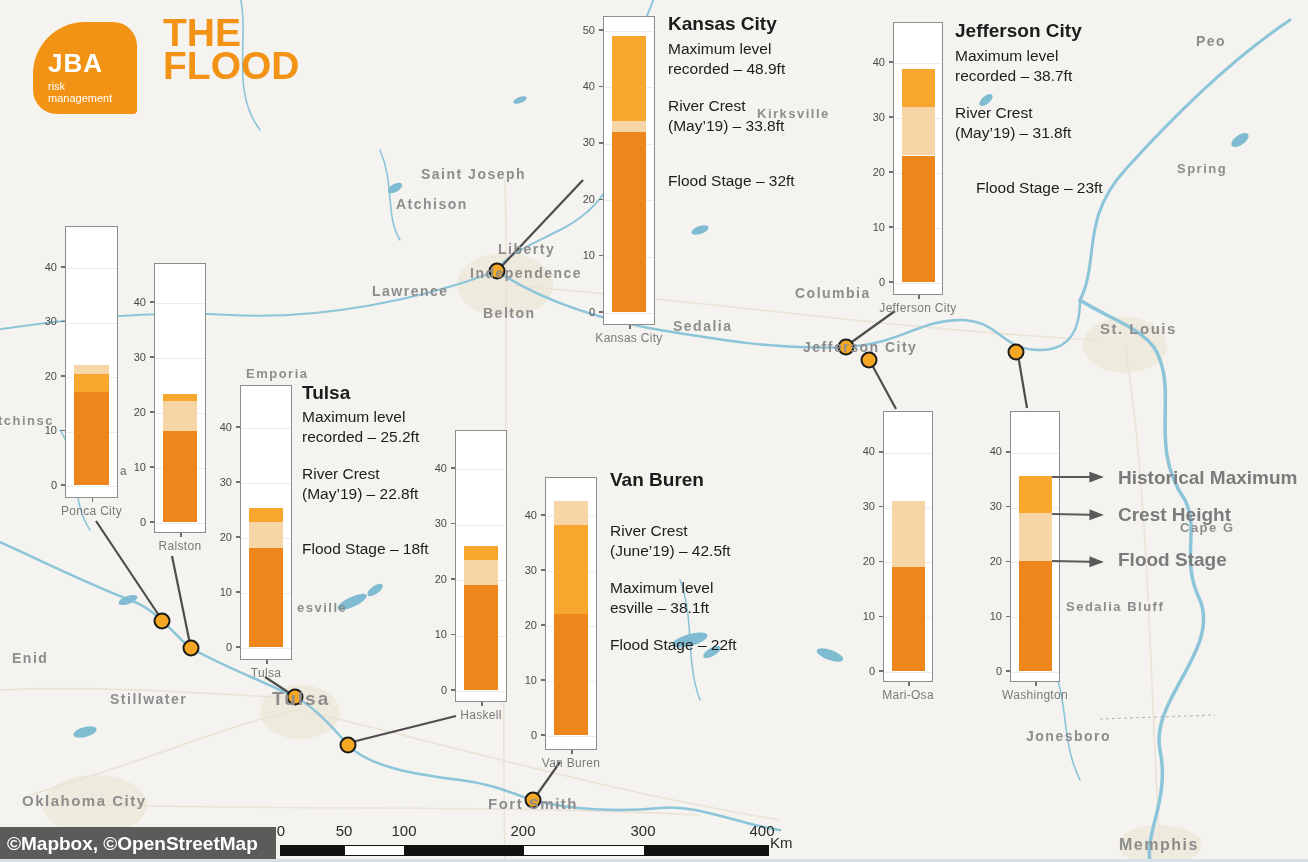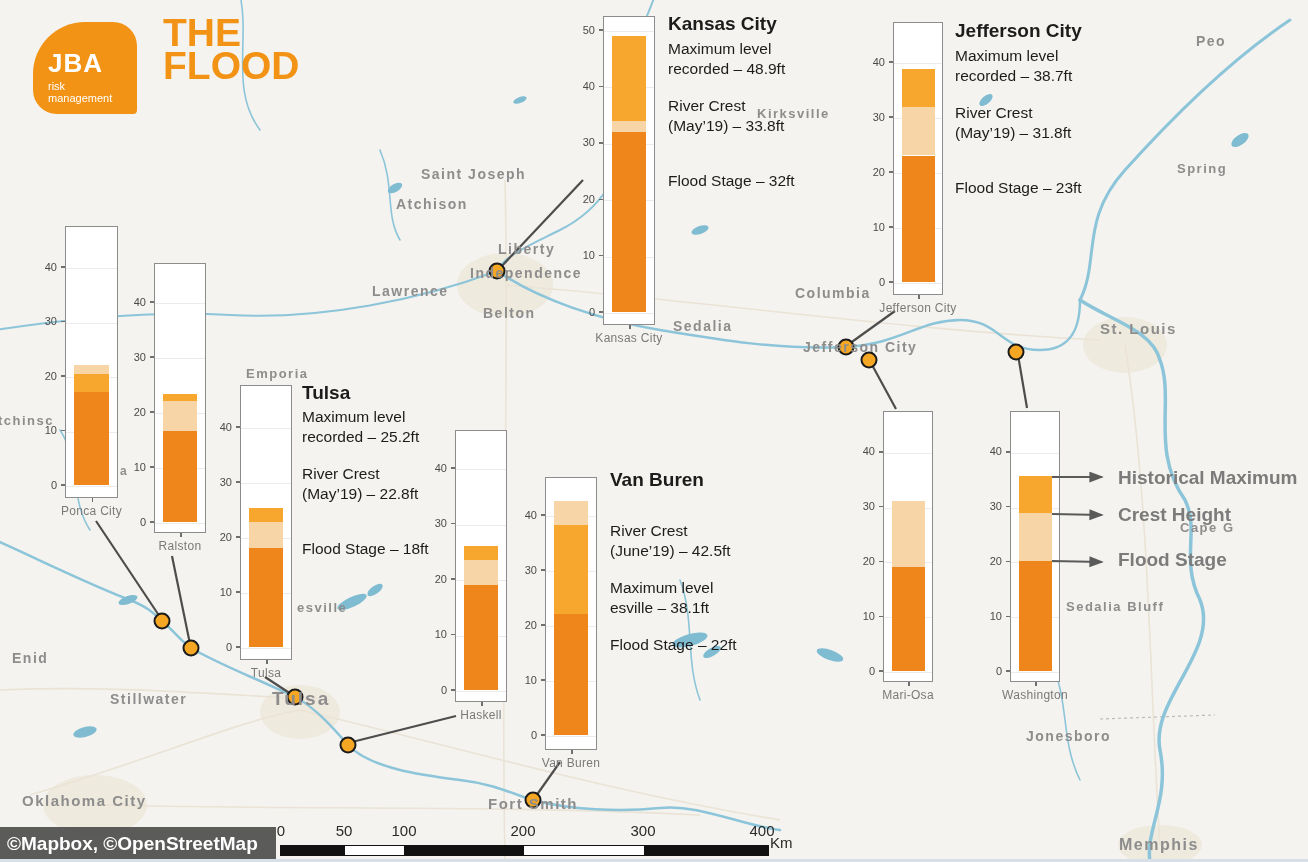--- a/index.html
+++ b/index.html
@@ -417,21 +417,21 @@
           <div>Jefferson City</div>
         </div>
         <div class="para" style="top: 26px;">
           <div>Maximum level</div>
           <div>recorded – 38.7ft</div>
         </div>
         <div class="para" style="top: 83px;">
           <div>River Crest</div>
           <div>(May’19) – 31.8ft</div>
         </div>
-        <div class="para" style="top: 158px;">
+        <div class="para" style="top: 158px; margin-left: 21px;">
           <div>Flood Stage – 23ft</div>
         </div>
       </div>
       <div class="callout" style="left: 302px; top: 382px;">
         <div class="title">
           <div>Tulsa</div>
         </div>
         <div class="para" style="top: 25px;">
           <div>Maximum level</div>
           <div>recorded – 25.2ft</div>

